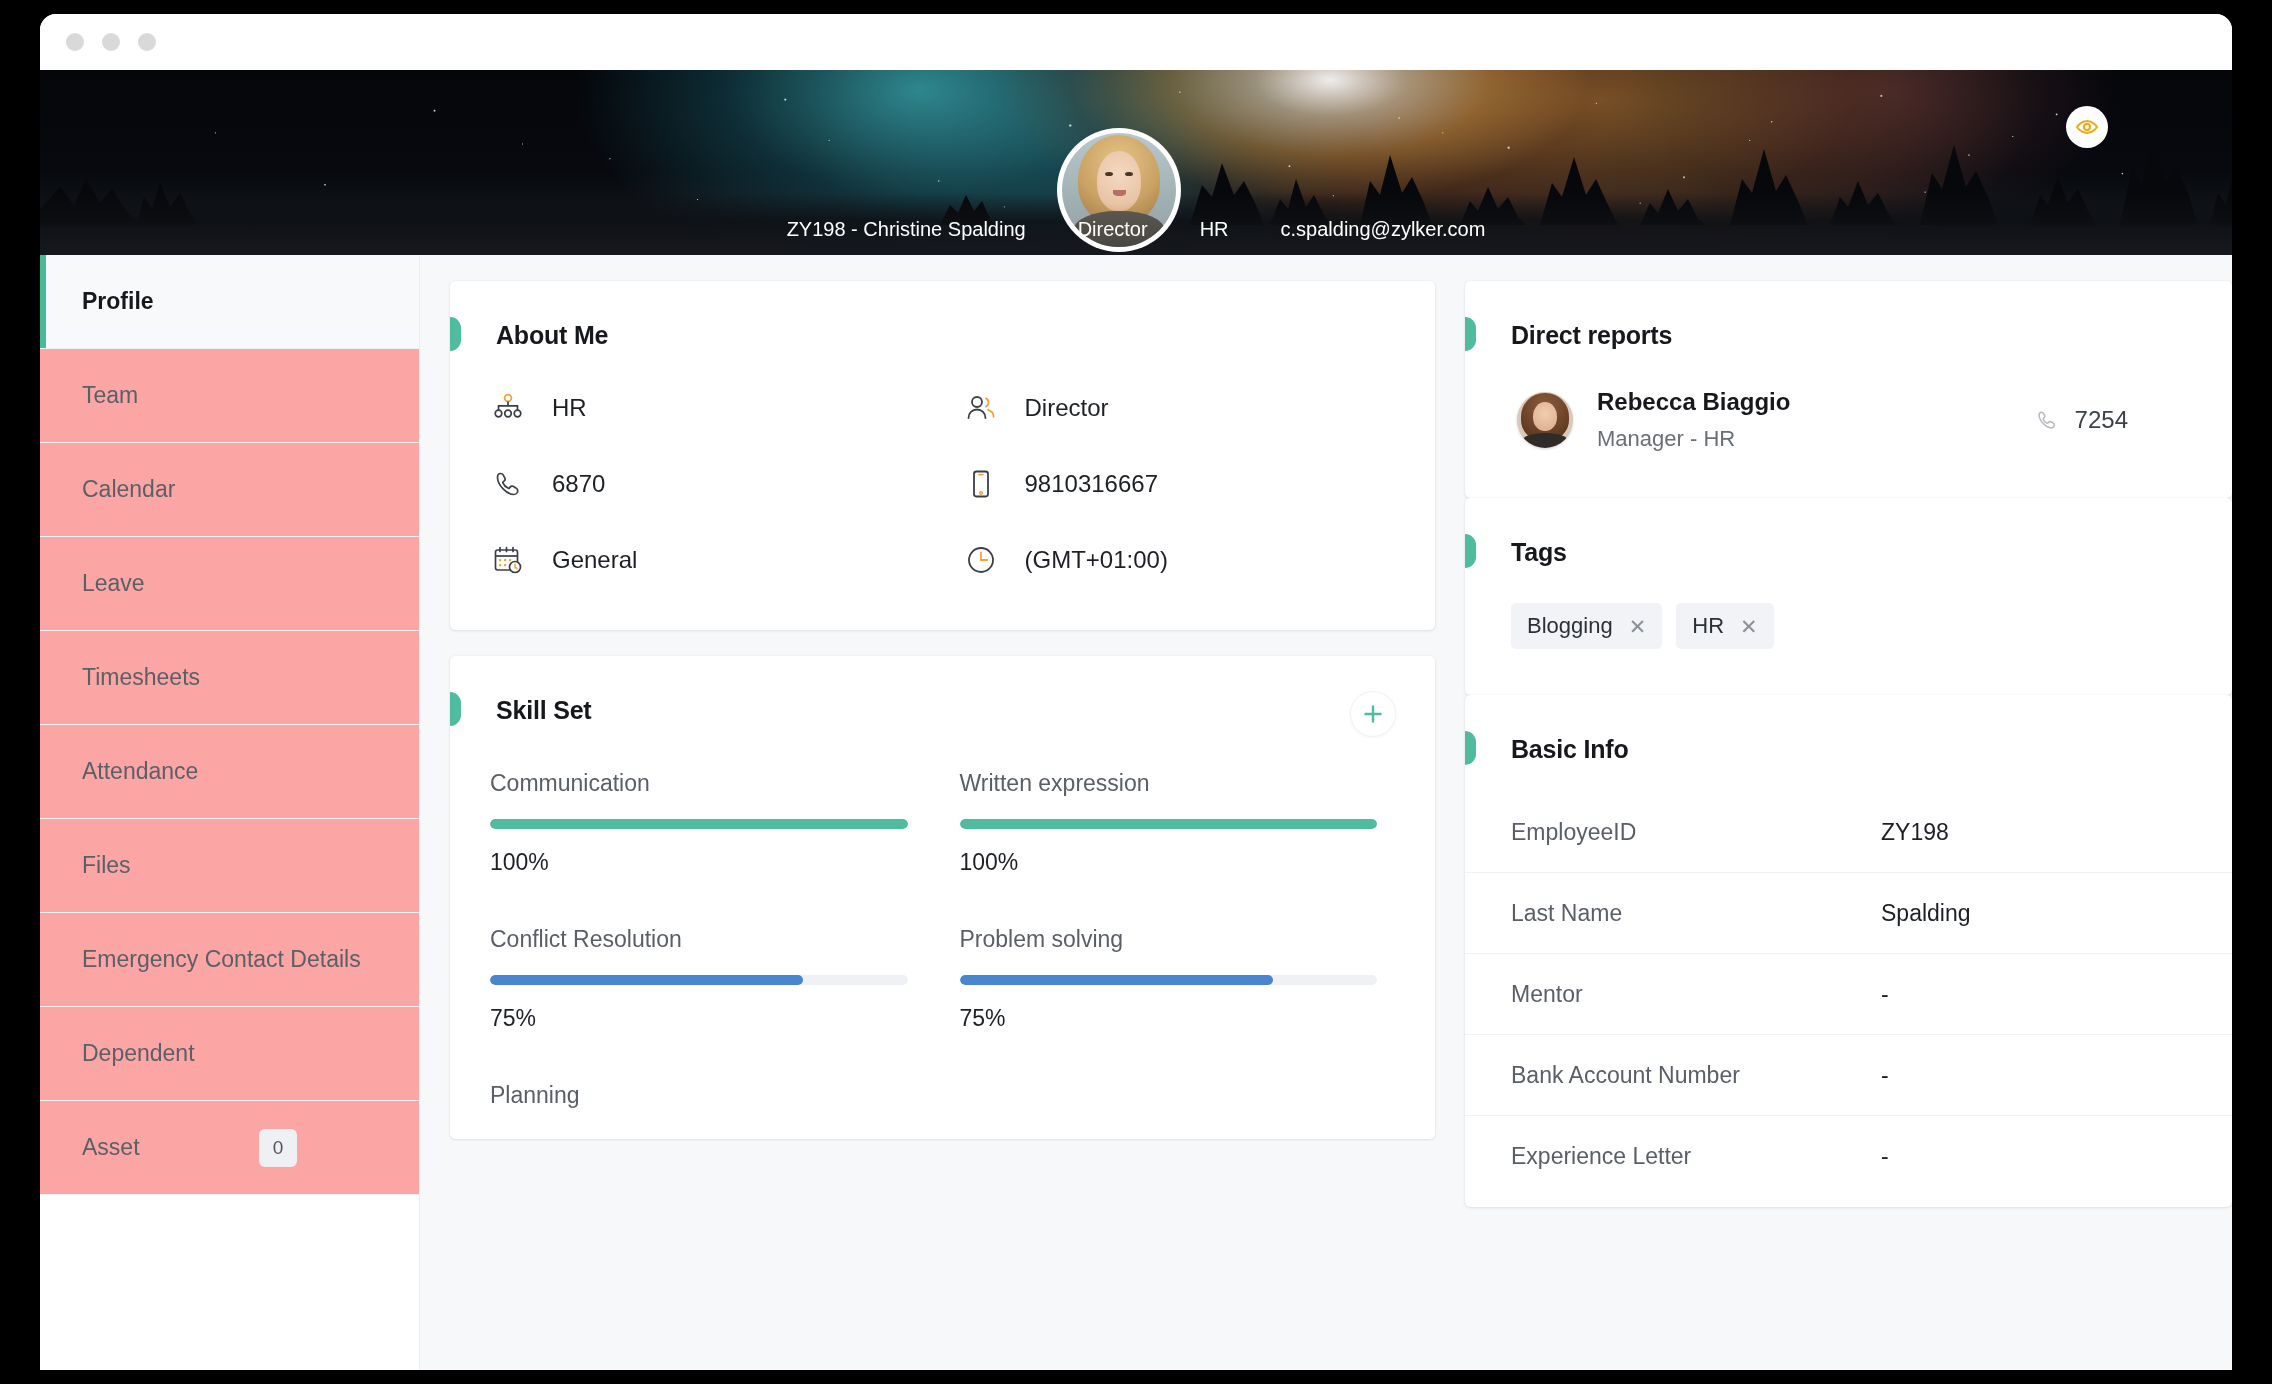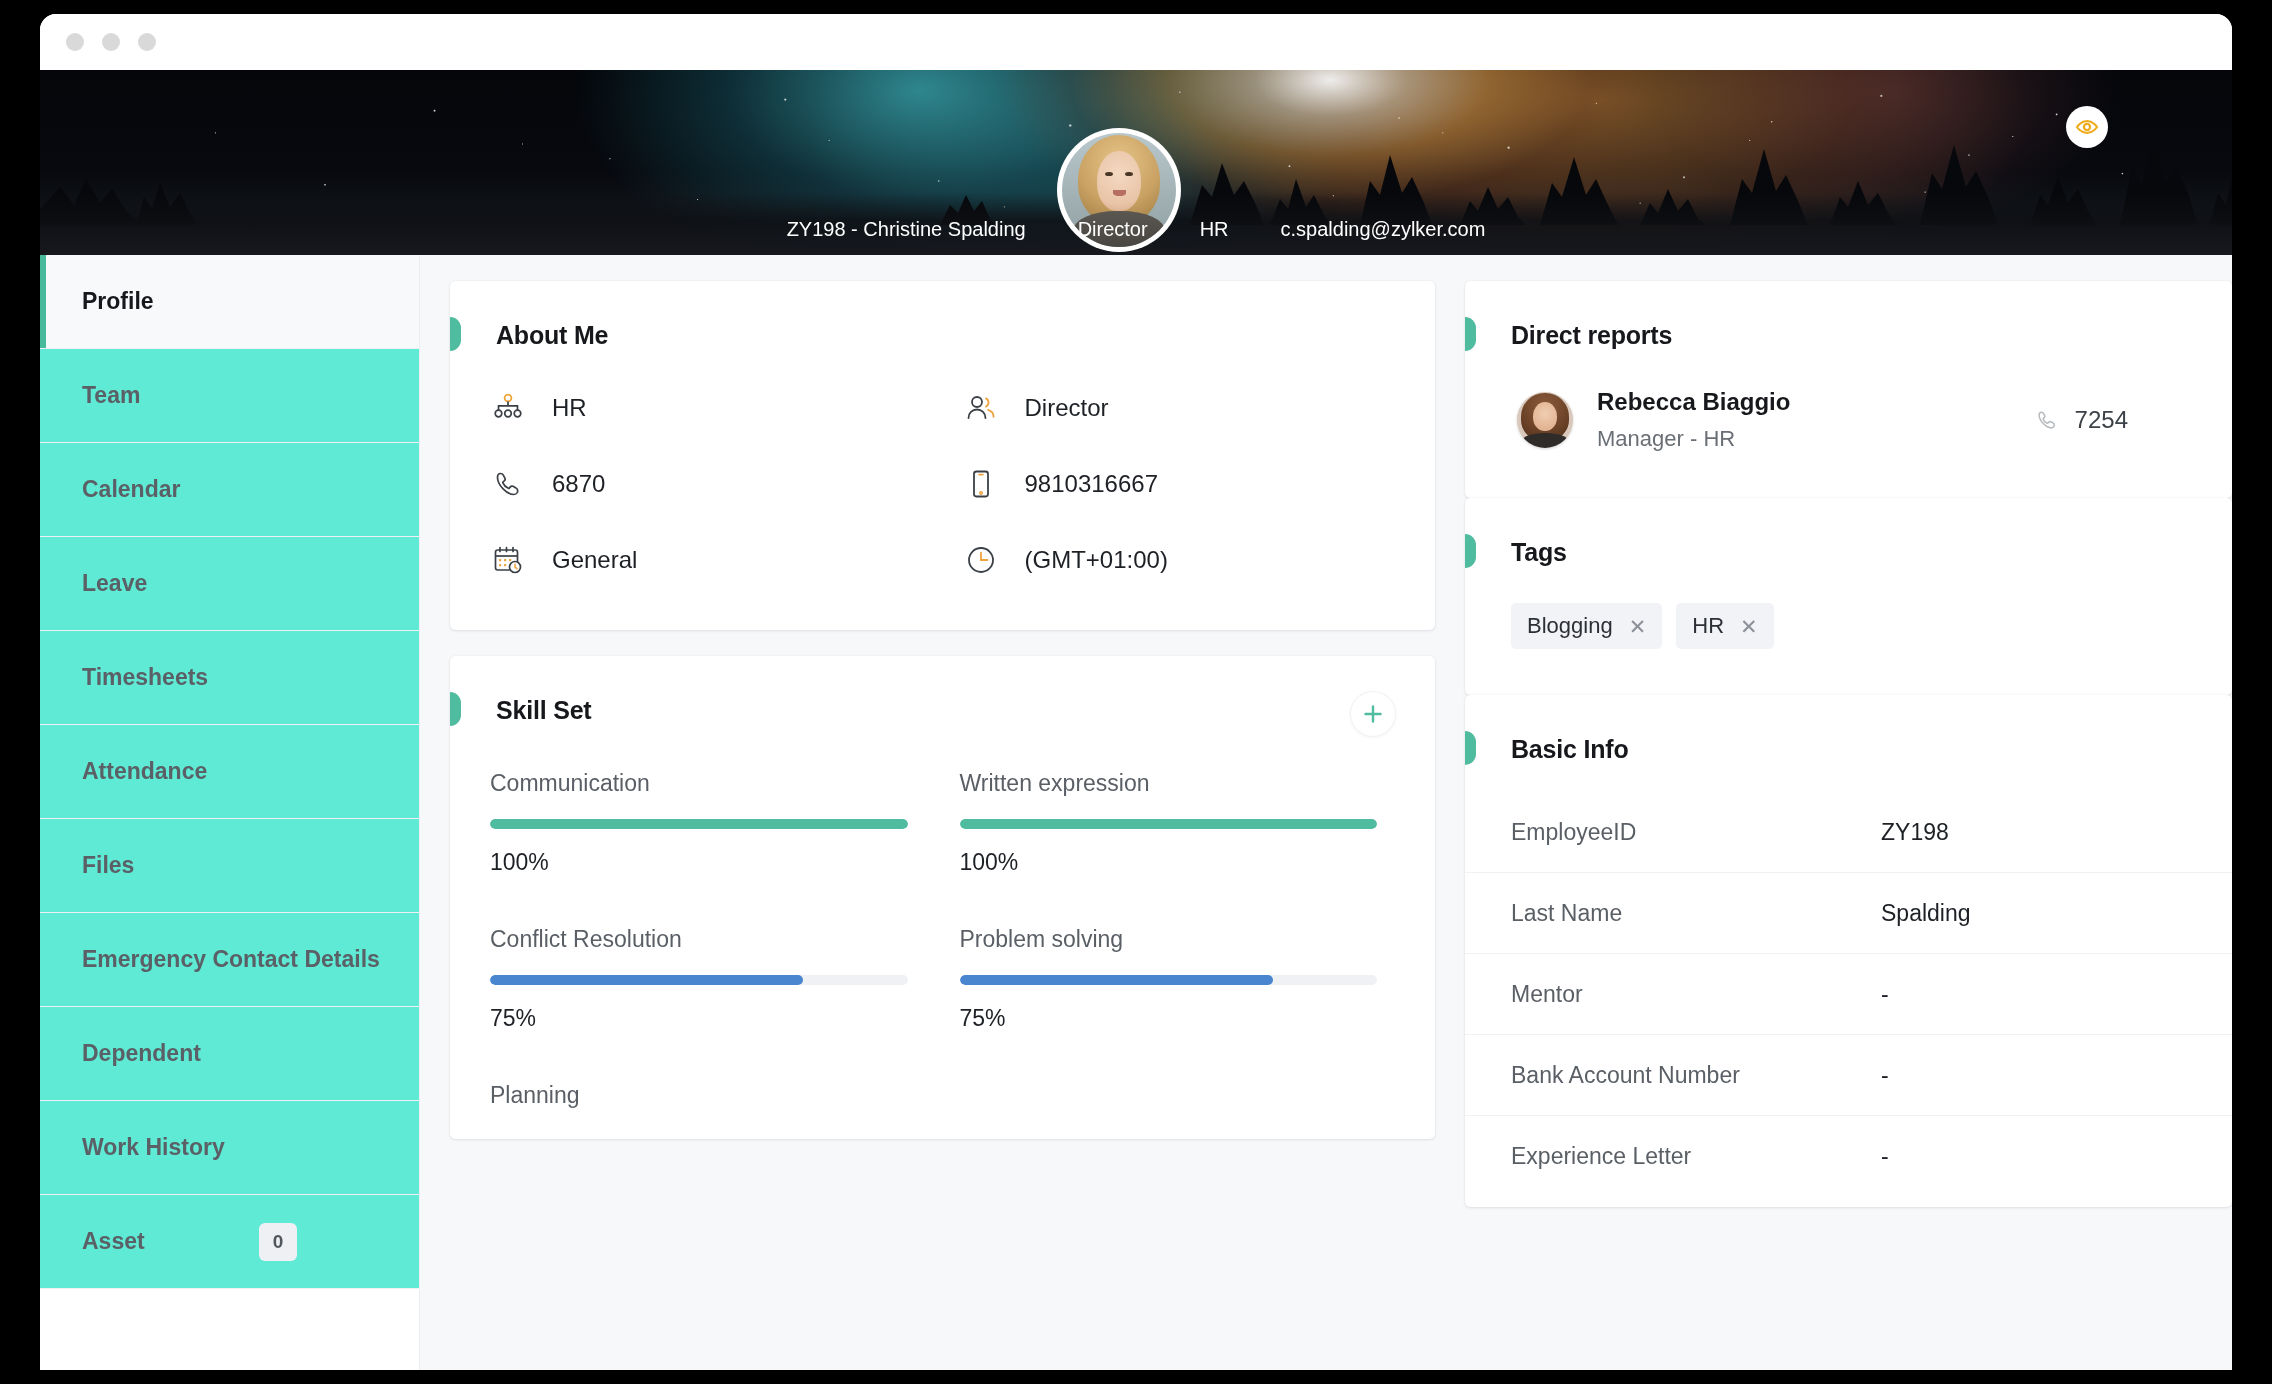--- a/index.html
+++ b/index.html
@@ -166,22 +166,21 @@
   .nav-item {
     height: 94px;
     display: flex;
     align-items: center;
     padding: 0 0 0 42px;
     border-bottom: 1px solid #f0f1f4;
     font-size: 23px;
     color: #5b6066;
     position: relative;
     cursor: pointer;
-    background: #5eead4;
-    font-weight: bold;
+    background: #fca5a5;
   }
   .nav-item.active {
     background: #f8f9fa;
     color: #16181c;
     font-weight: 700;
   }
   .nav-item.active::before {
     content: "";
     position: absolute;
     left: 0; top: 0; bottom: 0;
@@ -405,23 +404,20 @@
       <div class="nav-item">
         <span>Files</span>
       </div>
       <div class="nav-item">
         <span>Emergency Contact Details</span>
       </div>
       <div class="nav-item">
         <span>Dependent</span>
       </div>
       <div class="nav-item">
-        <span>Work History</span>
-      </div>
-      <div class="nav-item">
         <span>Asset</span>
         <span class="nav-badge">0</span>
       </div>
     </nav>
 
     <div class="content">
 
       <div class="col-left">
 
         <section class="card">

